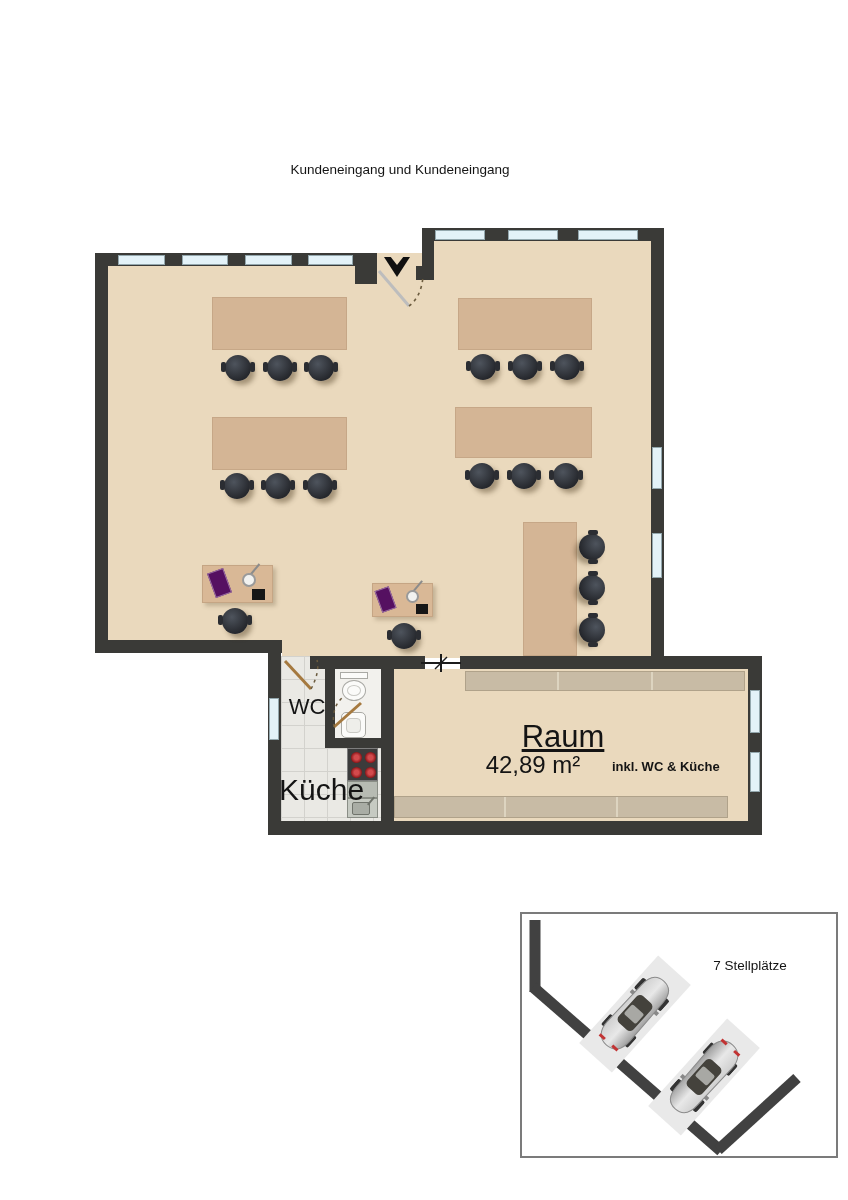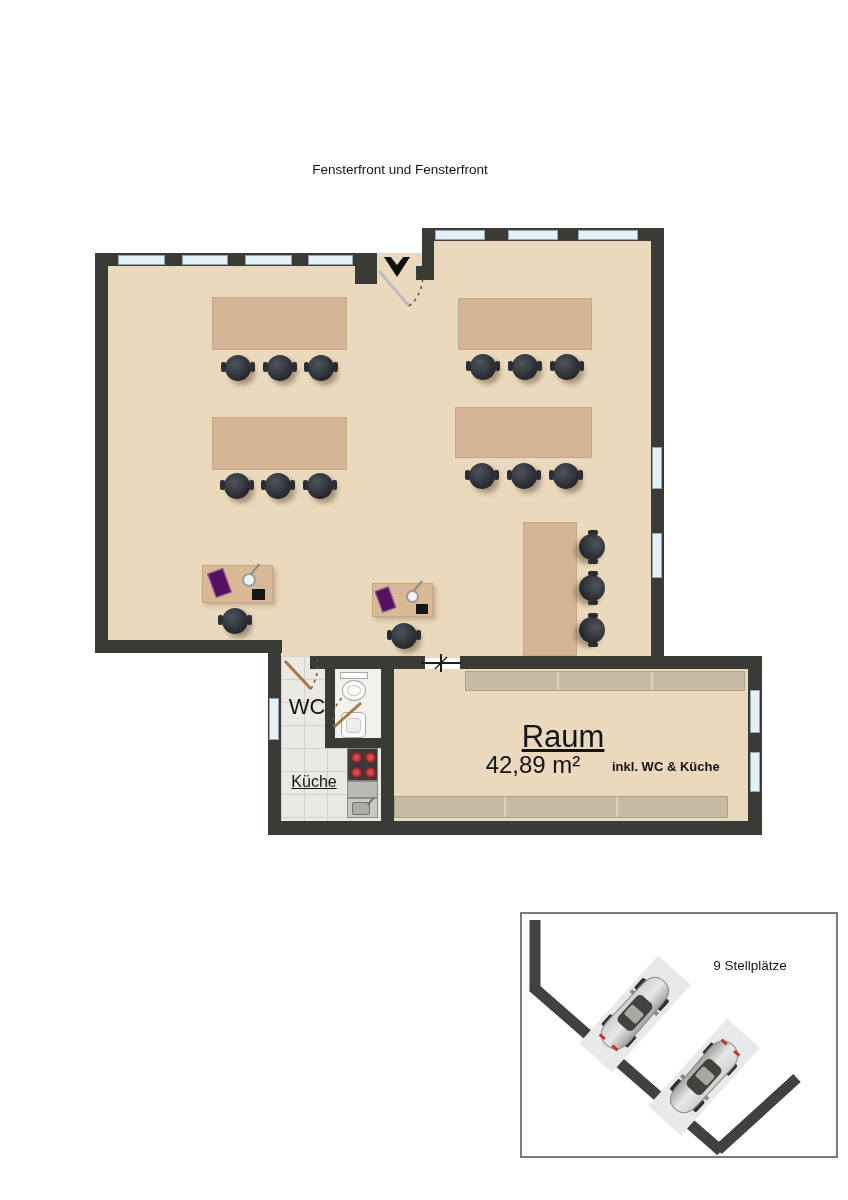--- a/index.html
+++ b/index.html
@@ -57,21 +57,21 @@
   .parking{position:absolute;left:520px;top:912px;width:318px;height:246px;
     background:#fff;border:2px solid #7b7b7b;z-index:2;overflow:hidden;}
   .pad{position:absolute;width:44px;height:118px;background:#e9e9e9;transform:rotate(42deg);}
   .car{position:absolute;z-index:3;}
 </style>
 </head>
 <body>
 
 <div class="page">
 
-  <div class="lbl" style="left:250px;top:162px;width:300px;font-size:13.5px;">Fensterfront und Fensterfront</div>
+  <div class="lbl" style="left:250px;top:162px;width:300px;font-size:13.5px;">Kundeneingang und Kundeneingang</div>
 
   <div class="floor" style="left:108px;top:266px;width:174px;height:374px;"></div>
   <div class="floor" style="left:282px;top:266px;width:369px;height:392px;"></div>
   <div class="floor" style="left:434px;top:241px;width:217px;height:30px;"></div>
   <div class="floor" style="left:377px;top:253px;width:57px;height:22px;"></div>
 
   <div class="tilefloor" style="left:281px;top:656px;width:100px;height:165px;"></div>
   <div class="plainfloor" style="left:335px;top:669px;width:46px;height:69px;"></div>
   <div class="floor" style="left:394px;top:669px;width:354px;height:152px;"></div>
 
@@ -186,21 +186,21 @@
 
     <line x1="334" y1="727" x2="361" y2="703" stroke="#a5793f" stroke-width="3"></line>
     <path d="M 334,727 Q 331,708 342,698" fill="none" stroke="#6b5b3e" stroke-width="1.5" stroke-dasharray="3 4"></path>
 
     <line x1="421" y1="663" x2="461" y2="663" stroke="#1c1c1c" stroke-width="2"></line>
     <line x1="441" y1="654" x2="441" y2="672" stroke="#1c1c1c" stroke-width="2"></line>
     <line x1="435" y1="669" x2="447" y2="657" stroke="#1c1c1c" stroke-width="1.5"></line>
   </svg>
 
   <div class="lbl" style="left:284px;top:694px;width:46px;font-size:22px;">WC</div>
-  <div class="lbl" style="left:279px;top:773px;width:70px;font-size:16px;text-decoration:underline;">Küche</div>
+  <div class="lbl" style="left:279px;top:773px;width:70px;font-size:30px;">Küche</div>
   <div class="lbl" style="left:470px;top:719px;width:186px;font-size:31px;text-decoration:underline;">Raum</div>
   <div class="lbl" style="left:455px;top:751px;width:156px;font-size:24px;">42,89 m²</div>
   <div class="lbl" style="left:612px;top:759px;width:110px;font-size:13px;font-weight:bold;text-align:left;">inkl. WC &amp; Küche</div>
 
   <div class="parking">
     <svg width="318" height="246" viewBox="0 0 318 246" style="position:absolute;left:0;top:0;">
       <line x1="13" y1="6" x2="13" y2="78" stroke="#414141" stroke-width="11"></line>
       <line x1="11" y1="73" x2="199" y2="237" stroke="#414141" stroke-width="11"></line>
       <line x1="275" y1="164" x2="196" y2="236" stroke="#414141" stroke-width="11"></line>
     </svg>
@@ -235,16 +235,16 @@
         <rect x="30" y="62" width="6" height="14" rx="2" fill="#333"></rect>
       <path d="M18,2 C28,2 32,8 32,20 L33,70 C33,82 27,88 18,88 C9,88 3,82 3,70 L4,20 C4,8 8,2 18,2 Z" fill="url(#carg1)" stroke="#8b8b8b"></path>
       <rect x="-1" y="29" width="5" height="4" fill="#888"></rect>
         <rect x="32" y="29" width="5" height="4" fill="#888"></rect>
       <rect x="8" y="27" width="20" height="36" rx="5" fill="#44423c"></rect>
       <rect x="10" y="40" width="16" height="13" rx="2" fill="#a8a8a4"></rect>
       <rect x="6" y="83" width="7" height="3" fill="#c23333"></rect>
         <rect x="23" y="83" width="7" height="3" fill="#c23333"></rect>
     </svg>
 
-    <div class="lbl" style="left:158px;top:44px;width:140px;font-size:13.5px;">9 Stellplätze</div>
+    <div class="lbl" style="left:158px;top:44px;width:140px;font-size:13.5px;">7 Stellplätze</div>
   </div>
 
 </div>
 
 </body></html>

